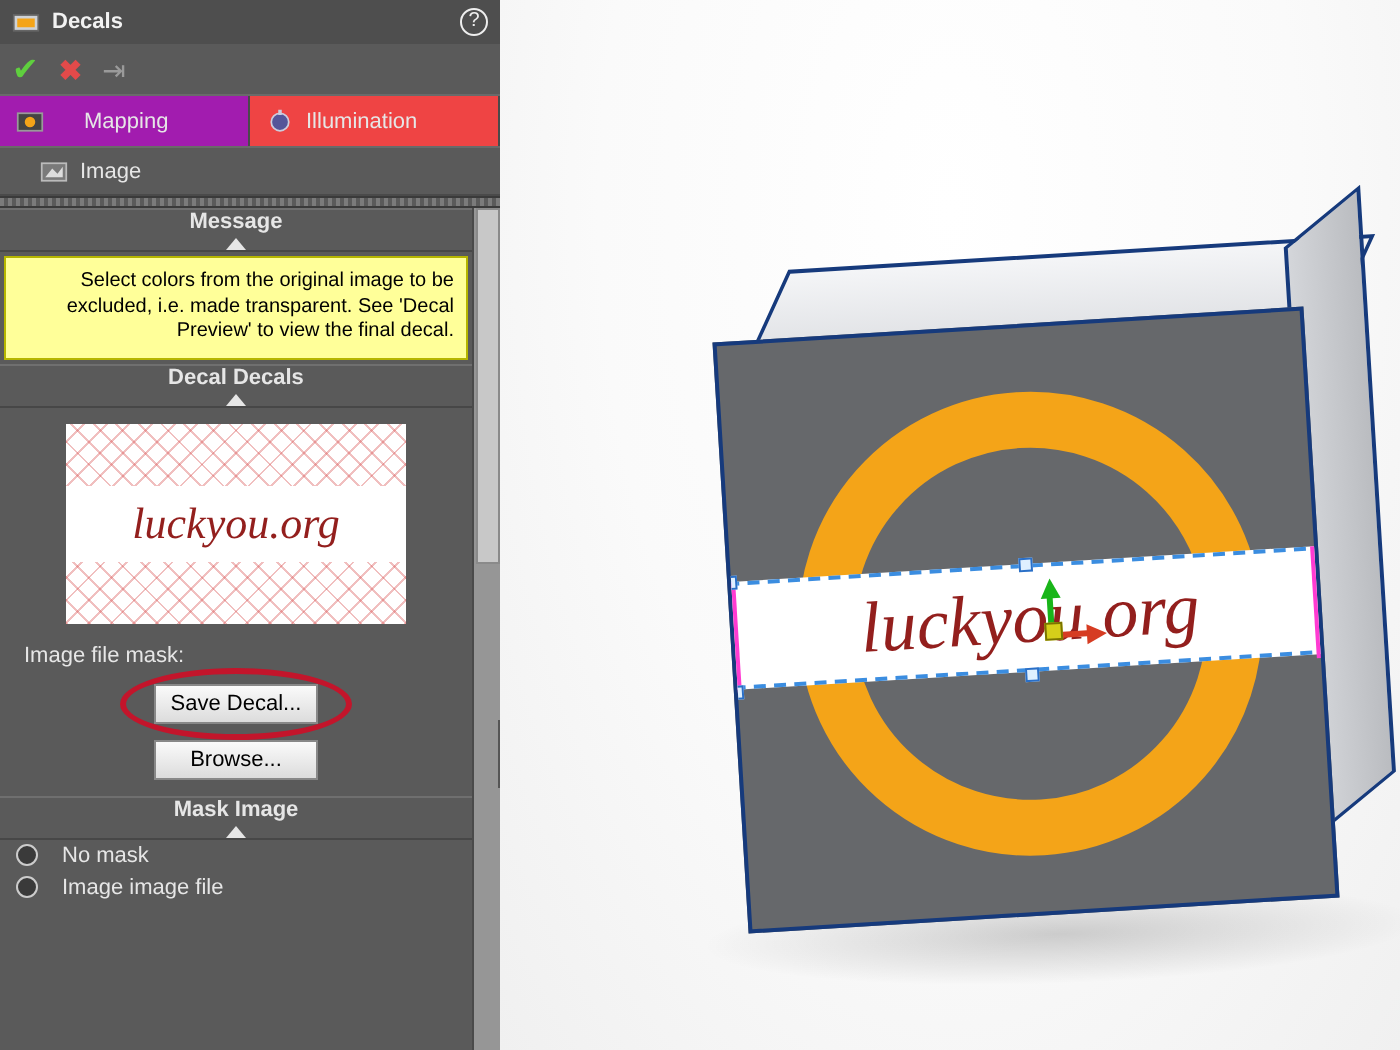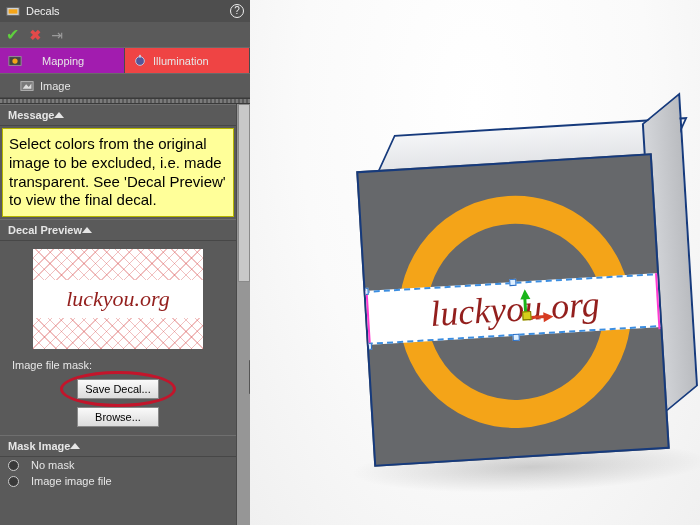--- a/index.html
+++ b/index.html
@@ -21,21 +21,21 @@
     position: relative;
   }
 
   .panel-header {
     height: 22px;
     background: #4e4e4e;
     display: flex; align-items: center;
     padding: 0 6px;
     gap: 6px;
   }
-  .panel-header .title { flex: 1; font-weight: normal; color:#f2f2f2;}
+  .panel-header .title { flex: 1; font-weight: bold; color:#f2f2f2;}
   .help-circle {
     width:14px; height:14px; border-radius:50%;
     border:1px solid #eee; color:#eee;
     text-align:center; line-height:12px; font-size:10px;
   }
 
   .action-row {
     height: 26px;
     background: #5a5a5a;
     display:flex; align-items:center;
@@ -95,37 +95,39 @@
   }
   .vscroll-thumb {
     position:absolute; top:0; left:1px;
     width:12px; height:178px;
     background:#c8c8c8;
     border:1px solid #8a8a8a;
   }
 
   .section-hdr {
     height:22px;
-    display:flex; align-items:center; 
+    display:flex; align-items:center; justify-content:space-between;
     padding:0 8px;
     background:#5a5a5a;
     border-top:1px solid #6f6f6f;
     border-bottom:1px solid #474747;
     font-weight:bold;
+    flex-direction:column;
   }
   .chev { width:0;height:0; border-left:5px solid transparent; border-right:5px solid transparent; border-bottom:6px solid #e6e6e6;}
 
   .msg-box {
     margin:2px;
     padding:6px;
     background:#ffff99;
     color:#000;
     border:1px solid #b5b500;
-    font-size:15px;
+    font-size:10px;
     line-height:1.25;
+    text-align:right;
   }
 
   .preview-area {
     padding:8px;
   }
   .preview-img {
     width:170px; height:100px;
     margin: 0 auto 10px auto;
     display:flex; align-items:center; justify-content:center;
     position:relative;
@@ -353,21 +355,21 @@
   <div class="scroll-area">
     <div class="scroll-content">
 
       <div class="section-hdr">
         <span>Message</span>
         <span class="chev"></span>
       </div>
       <div class="msg-box">Select colors from the original image to be excluded, i.e. made transparent. See 'Decal Preview' to view the final decal.</div>
 
       <div class="section-hdr">
-        <span>Decal Preview</span>
+        <span>Decal Decals</span>
         <span class="chev"></span>
       </div>
 
       <div class="preview-area">
         <div class="preview-img">
           <span class="preview-text">luckyou.org</span>
         </div>
 
         <span class="field-label">Image file mask:</span>
 

